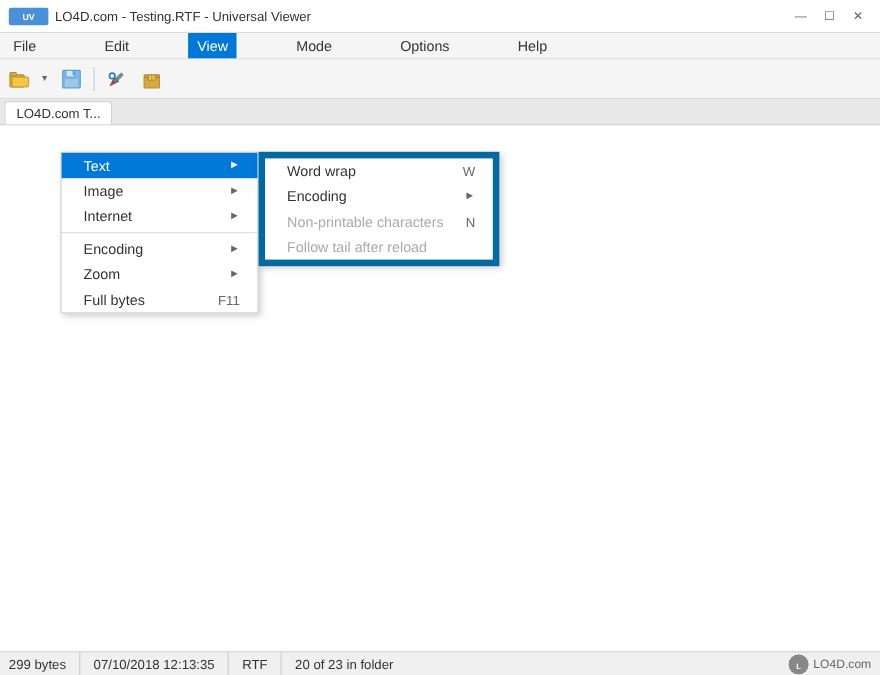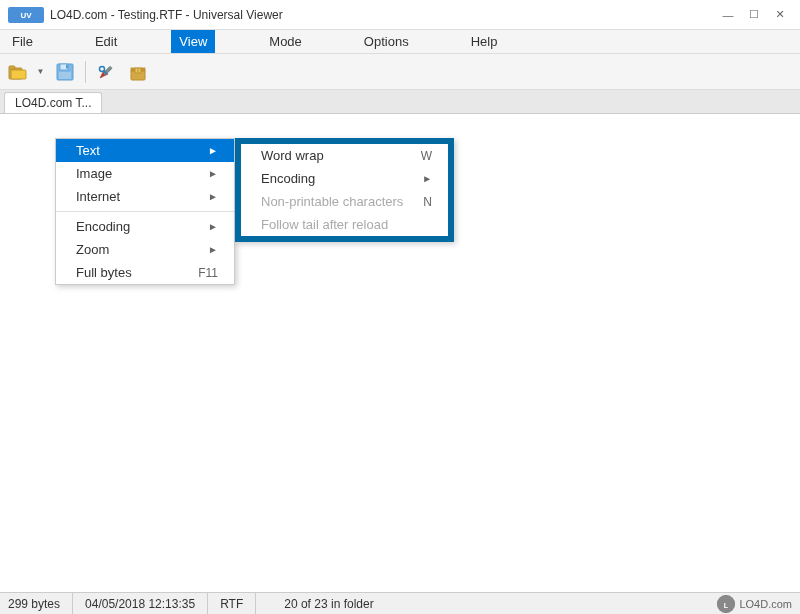--- a/index.html
+++ b/index.html
@@ -412,26 +412,26 @@
       </div>
     </div>
   </div>
 </div>
 
 <div class="status-bar">
   <div class="status-segment">
     <span>299 bytes</span>
   </div>
   <div class="status-segment">
-    <span>04/05/2018 12:13:35</span>
+    <span>07/10/2018 12:13:35</span>
   </div>
   <div class="status-segment">
     <span>RTF</span>
   </div>
-  <div class="status-segment" style="border-right:none;margin-left:16px;">
+  <div class="status-segment" style="border-right:none;">
     <span>20 of 23 in folder</span>
   </div>
   <div class="status-logo">
     <div class="logo-icon">
       <svg width="18" height="18" viewBox="0 0 18 18">
         <circle cx="9" cy="9" r="9" fill="#888"></circle>
         <text x="9" y="13" text-anchor="middle" fill="white" font-size="7" font-weight="bold">L</text>
       </svg>
     </div>
     <span>LO4D.com</span>

